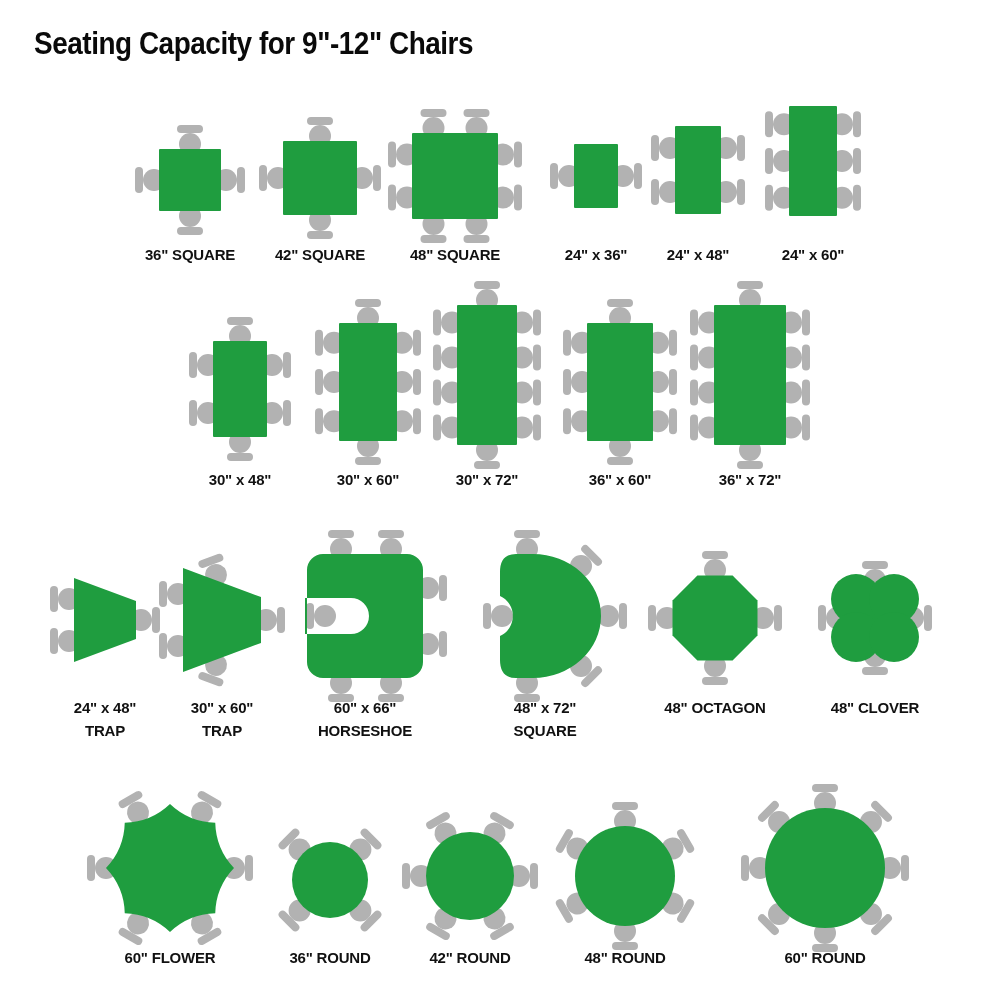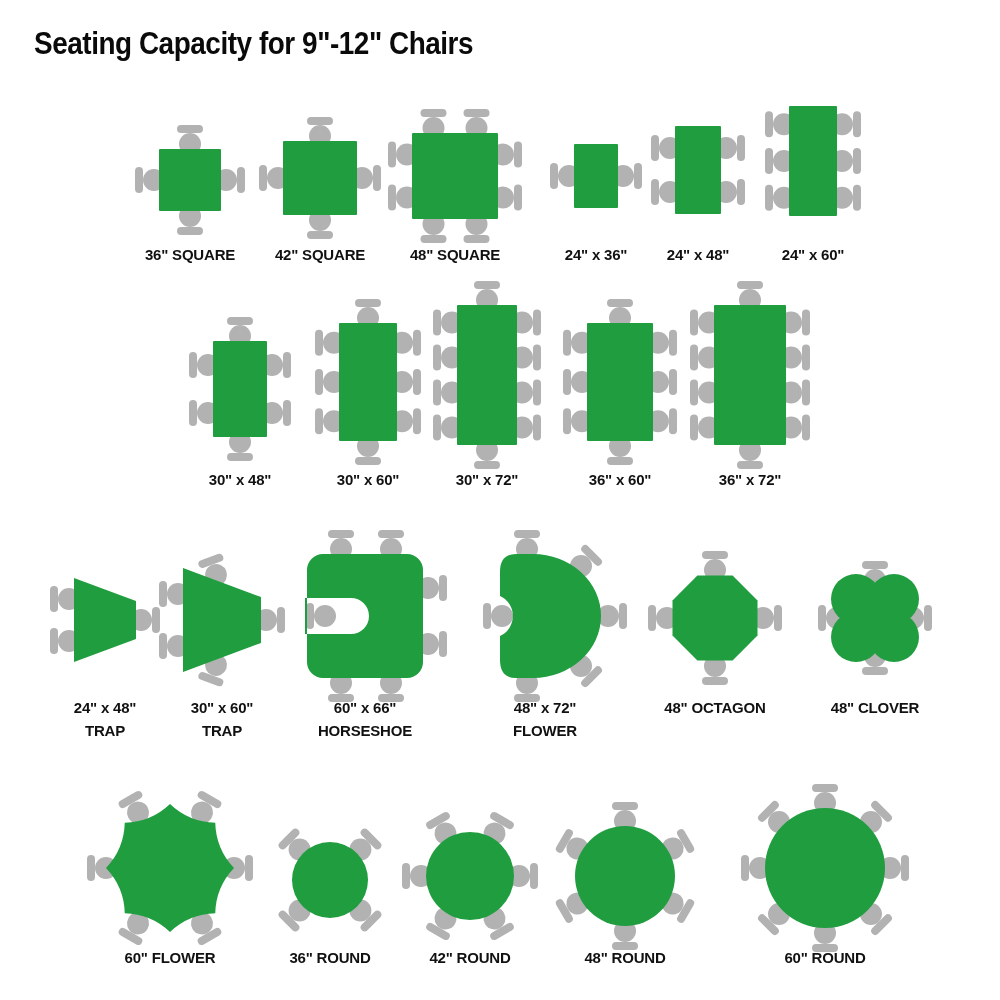--- a/index.html
+++ b/index.html
@@ -645,21 +645,21 @@
       <div class="tbl-label" style="left: 222px; top: 696px; color: rgb(17, 17, 17);">
         <div>30" x 60"</div>
         <div>TRAP</div>
       </div>
       <div class="tbl-label" style="left: 365px; top: 696px; color: rgb(17, 17, 17);">
         <div>60" x 66"</div>
         <div>HORSESHOE</div>
       </div>
       <div class="tbl-label" style="left: 545px; top: 696px; color: rgb(17, 17, 17);">
         <div>48" x 72"</div>
-        <div>FLOWER</div>
+        <div>SQUARE</div>
       </div>
       <div class="tbl-label" style="left: 715px; top: 696px; color: rgb(17, 17, 17);">
         <div>48" OCTAGON</div>
       </div>
       <div class="tbl-label" style="left: 875px; top: 696px; color: rgb(17, 17, 17);">
         <div>48" CLOVER</div>
       </div>
       <div class="tbl-label" style="left: 170px; top: 946px; color: rgb(17, 17, 17);">
         <div>60" FLOWER</div>
       </div>

